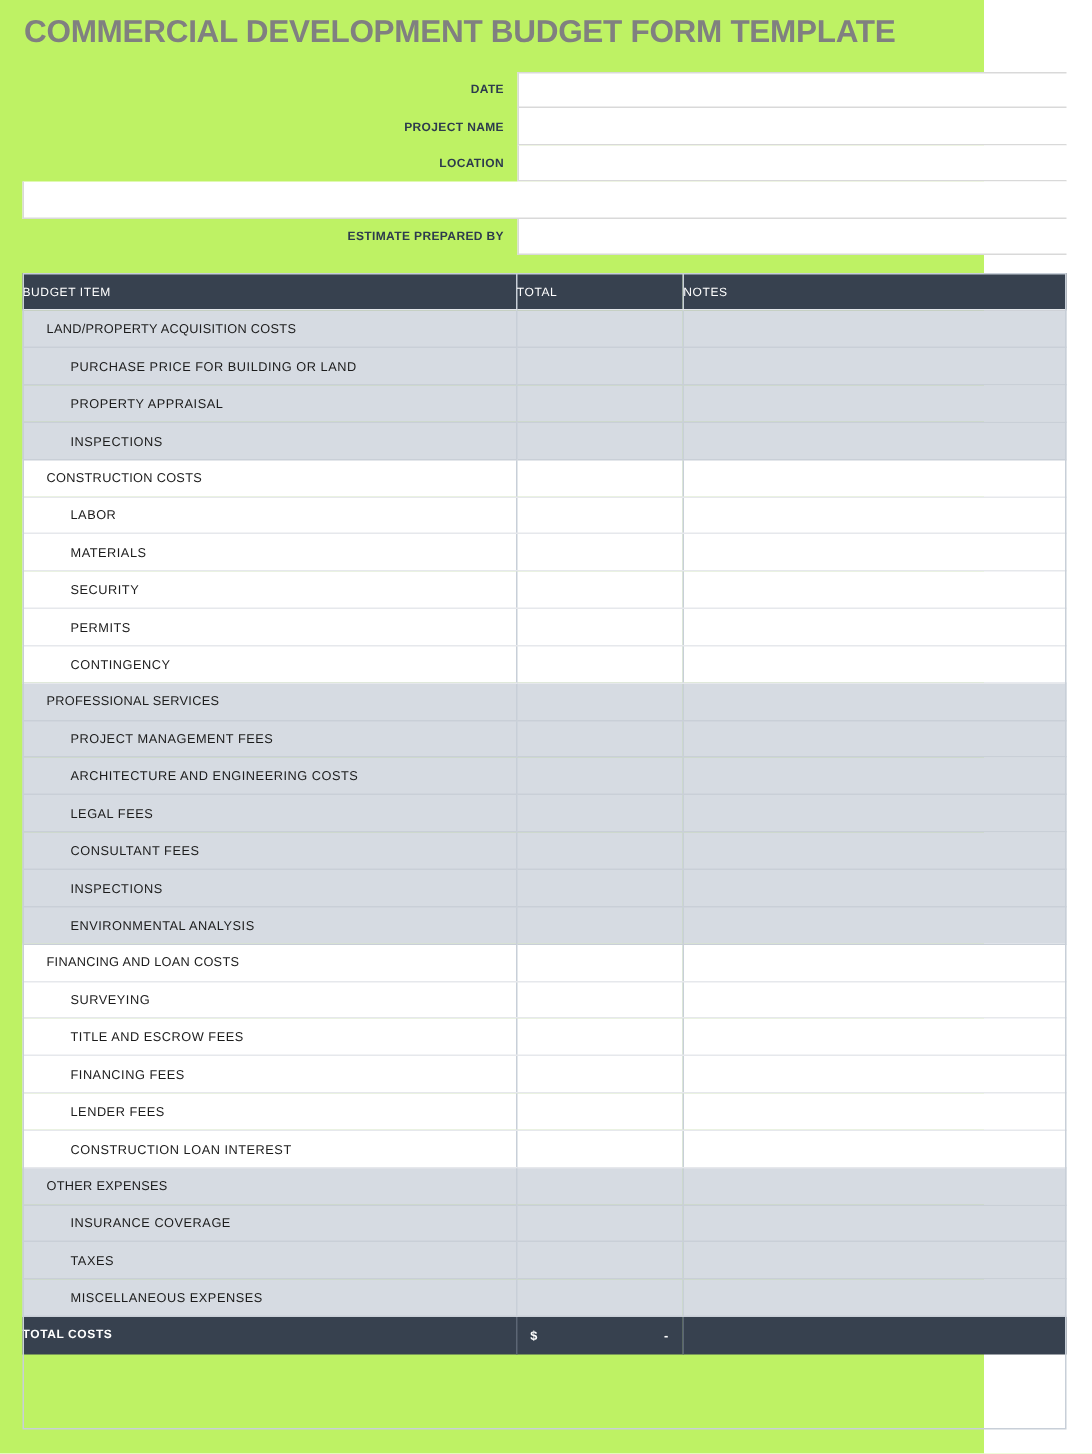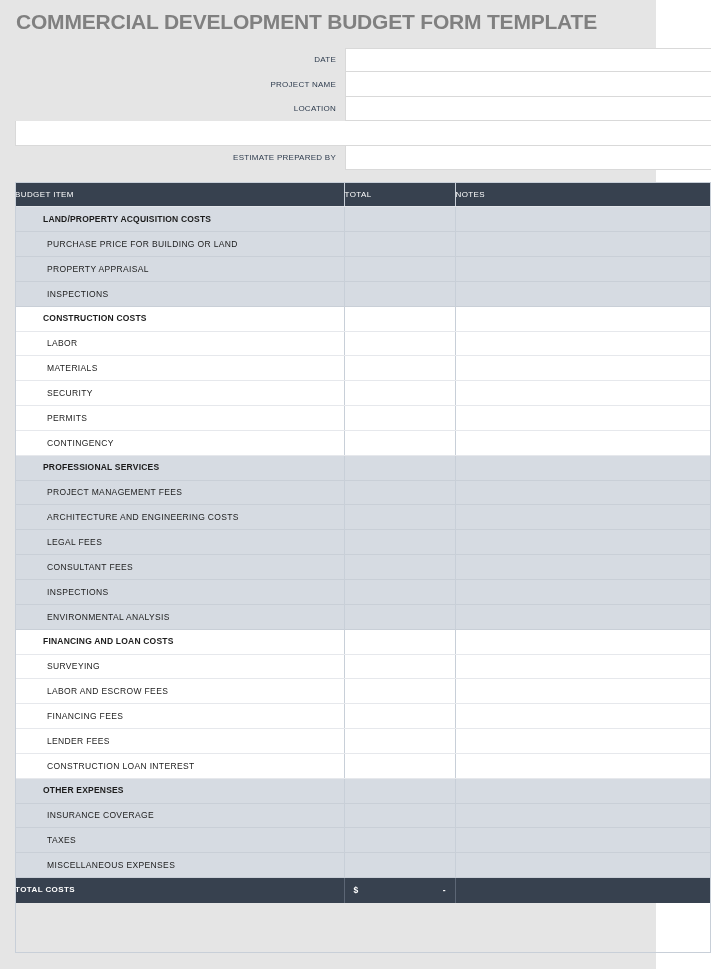--- a/index.html
+++ b/index.html
@@ -9,21 +9,21 @@
     height: 969px;
     background: #ffffff;
     font-family: "Liberation Sans", sans-serif;
     overflow: hidden;
   }
 
   .page {
     position: relative;
     width: 656px;
     height: 969px;
-    background: #e5e5e5;
+    background: #bef264;
   }
 
   
   .doc-title {
     position: absolute;
     left: 16px;
     top: 10px;
     font-size: 21px;
     font-weight: bold;
     letter-spacing: -0.2px;
@@ -43,21 +43,21 @@
     display: flex;
     align-items: stretch;
     height: 24.4px;
   }
   .form-label {
     width: 330px;
     flex: 0 0 330px;
     text-align: center;
     padding-right: 9px;
     font-size: 8px;
-    font-weight: normal;
+    font-weight: bold;
     letter-spacing: 0.25px;
     color: #2d3b4d;
     display: flex;
     align-items: center;
     justify-content: flex-end;
     line-height: 1;
   }
   .form-field {
     flex: 1 1 auto;
     border-left: 1px solid #d9d9d9;
@@ -119,22 +119,22 @@
 
   
   .cell-label {
     font-size: 8.5px;
     color: #1b1b1b;
     letter-spacing: 0.35px;
     line-height: 1;
     display: block;
   }
   tr.section .cell-label {
-    font-weight: bold;
-    padding-left: 28px;
+    font-weight: normal;
+    padding-left: 16px;
     letter-spacing: 0.2px;
   }
   tr.item .cell-label {
     font-weight: normal;
     padding-left: 32px;
   }
 
   
   tr.shade td { background: #d6dbe2; border-bottom-color: #c9cfd7; }
   tr.plain td { background: #ffffff; border-bottom-color: #e6e8ec; }
@@ -419,21 +419,21 @@
           </td>
           <td>
             <span class="cell-label"></span>
           </td>
           <td>
             <span class="cell-label"></span>
           </td>
         </tr>
         <tr class="item plain">
           <td>
-            <span class="cell-label">LABOR AND ESCROW FEES</span>
+            <span class="cell-label">TITLE AND ESCROW FEES</span>
           </td>
           <td>
             <span class="cell-label"></span>
           </td>
           <td>
             <span class="cell-label"></span>
           </td>
         </tr>
         <tr class="item plain">
           <td>

